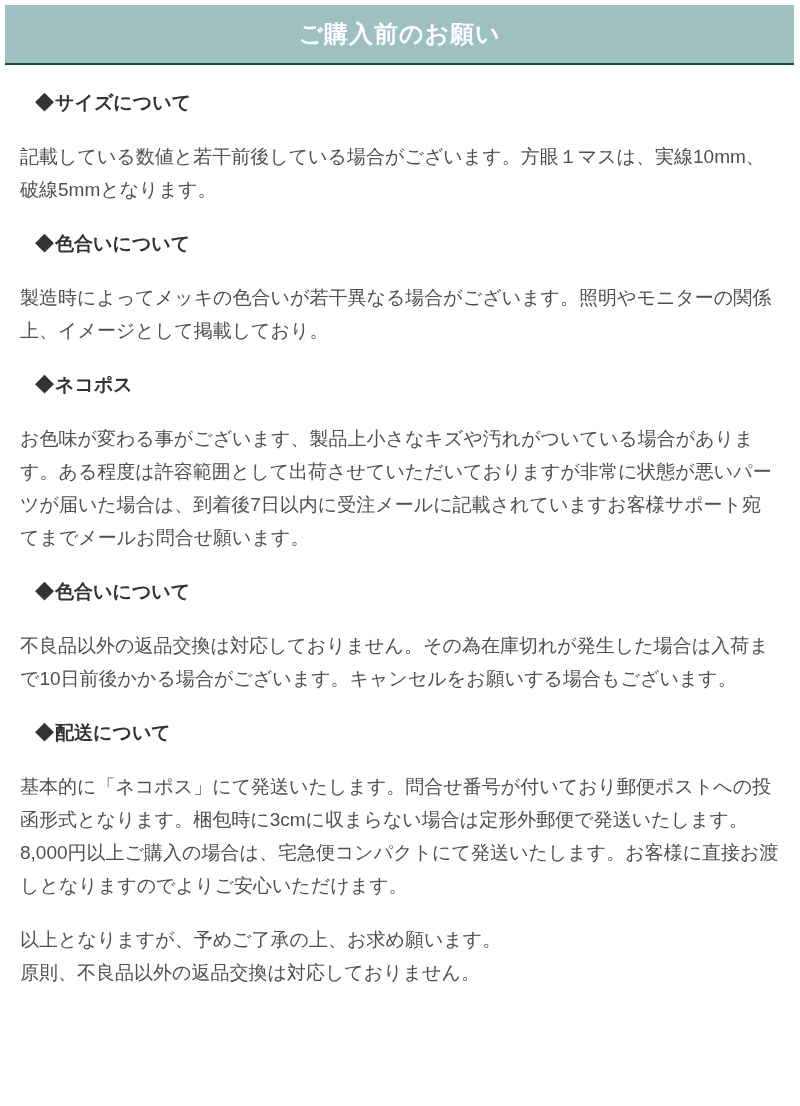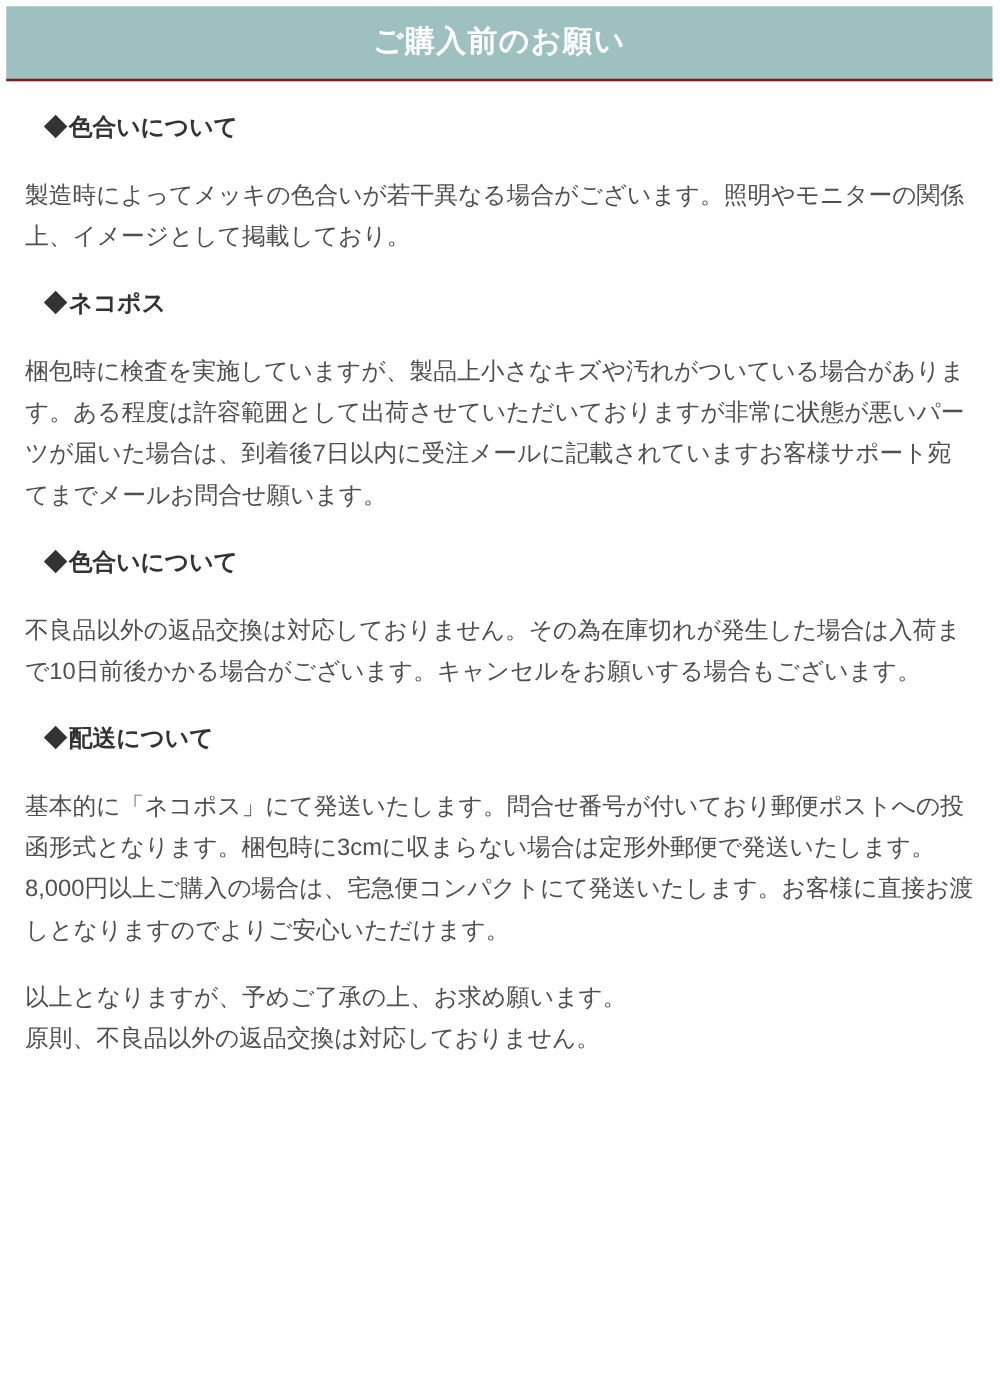--- a/index.html
+++ b/index.html
@@ -15,21 +15,21 @@
   .page {
     width: 800px;
     min-height: 1106px;
     box-sizing: border-box;
     background: #ffffff;
   }
   .header-bar {
     margin: 5px 6px 0 5px;
     height: 58px;
     background: #9ec0c1;
-    border-bottom: 2px solid #7f1d1d;
+    border-bottom: 2px solid #14532d;
     display: flex;
     align-items: center;
     justify-content: center;
   }
   .header-title {
     color: #ffffff;
     font-size: 24px;
     font-weight: bold;
     letter-spacing: 1px;
     line-height: 1;
@@ -61,30 +61,34 @@
 <body>
 
 <div class="page">
 
   <div class="header-bar">
     <span class="header-title">ご購入前のお願い</span>
   </div>
 
   <div class="content">
 
+    <section>
+      <h3 class="sec-h"><span class="bullet">◆</span><span>サイズについて</span></h3>
+      <p class="sec-p">記載している数値と若干前後している場合がございます。方眼１マスは、実線10mm、破線5mmとなります。</p>
+    </section>
 
     <section>
       <h3 class="sec-h"><span class="bullet">◆</span><span>色合いについて</span></h3>
       <p class="sec-p">製造時によってメッキの色合いが若干異なる場合がございます。照明やモニターの関係上、イメージとして掲載しており。</p>
     </section>
 
 
     <section>
       <h3 class="sec-h"><span class="bullet">◆</span><span>ネコポス</span></h3>
-      <p class="sec-p">梱包時に検査を実施していますが、製品上小さなキズや汚れがついている場合があります。ある程度は許容範囲として出荷させていただいておりますが非常に状態が悪いパーツが届いた場合は、到着後7日以内に受注メールに記載されていますお客様サポート宛てまでメールお問合せ願います。</p>
+      <p class="sec-p">お色味が変わる事がございます、製品上小さなキズや汚れがついている場合があります。ある程度は許容範囲として出荷させていただいておりますが非常に状態が悪いパーツが届いた場合は、到着後7日以内に受注メールに記載されていますお客様サポート宛てまでメールお問合せ願います。</p>
     </section>
 
     <section>
       <h3 class="sec-h"><span class="bullet">◆</span><span>色合いについて</span></h3>
       <p class="sec-p">不良品以外の返品交換は対応しておりません。その為在庫切れが発生した場合は入荷まで10日前後かかる場合がございます。キャンセルをお願いする場合もございます。</p>
     </section>
 
     <section>
       <h3 class="sec-h"><span class="bullet">◆</span><span>配送について</span></h3>
       <p class="sec-p">基本的に「ネコポス」にて発送いたします。問合せ番号が付いており郵便ポストへの投函形式となります。梱包時に3cmに収まらない場合は定形外郵便で発送いたします。

